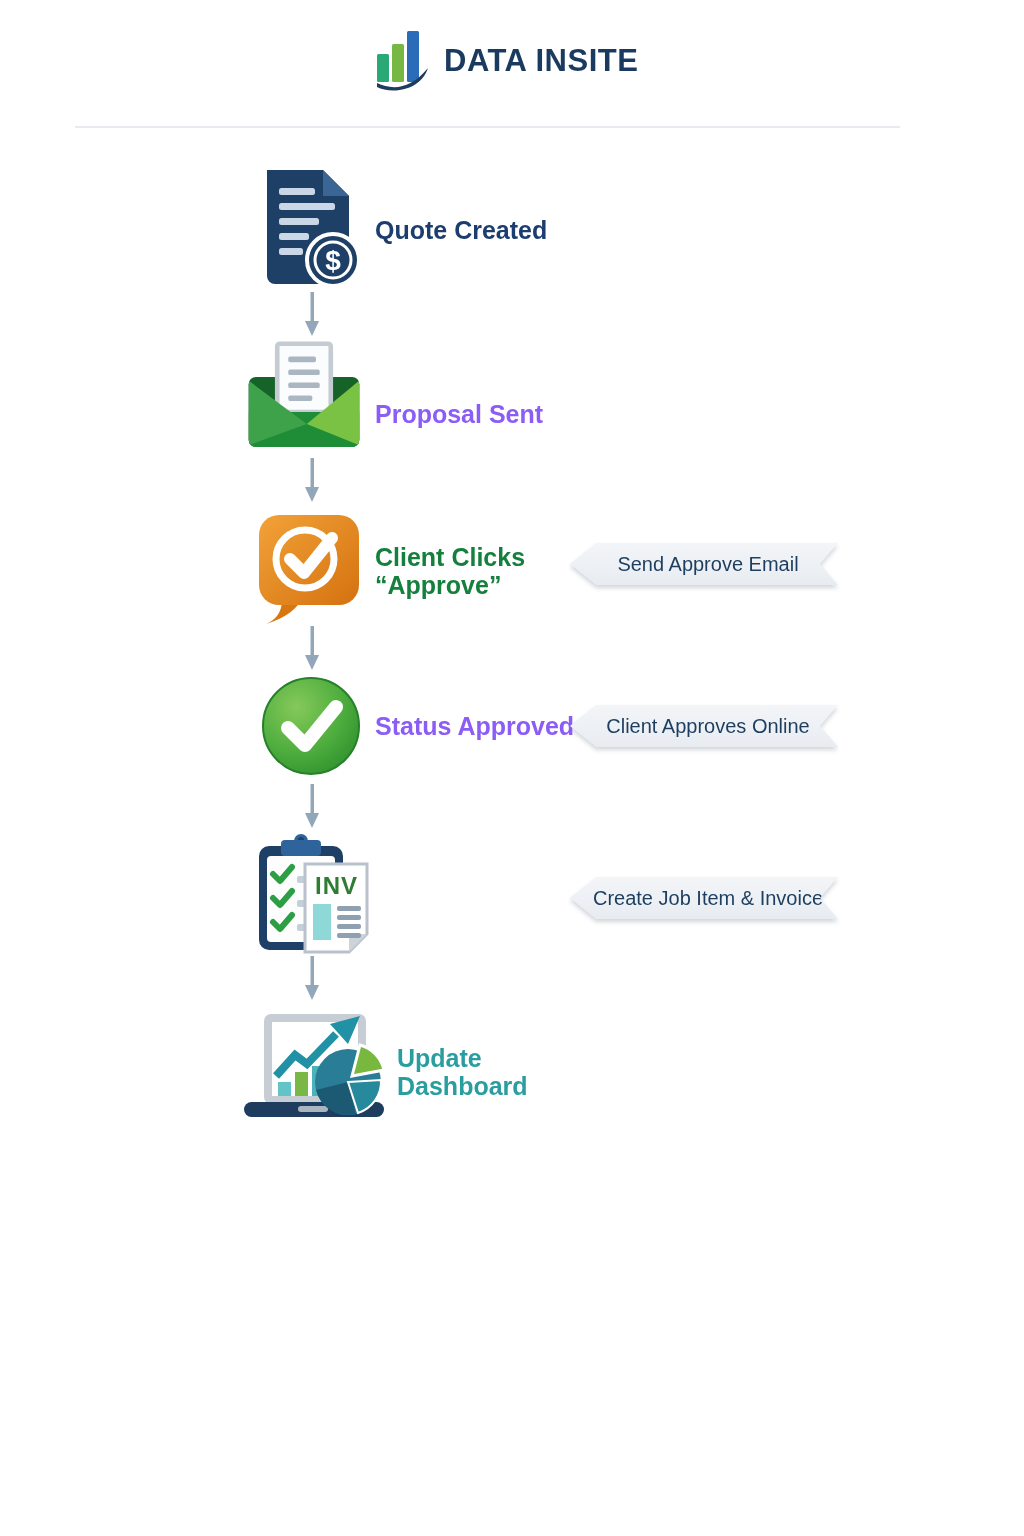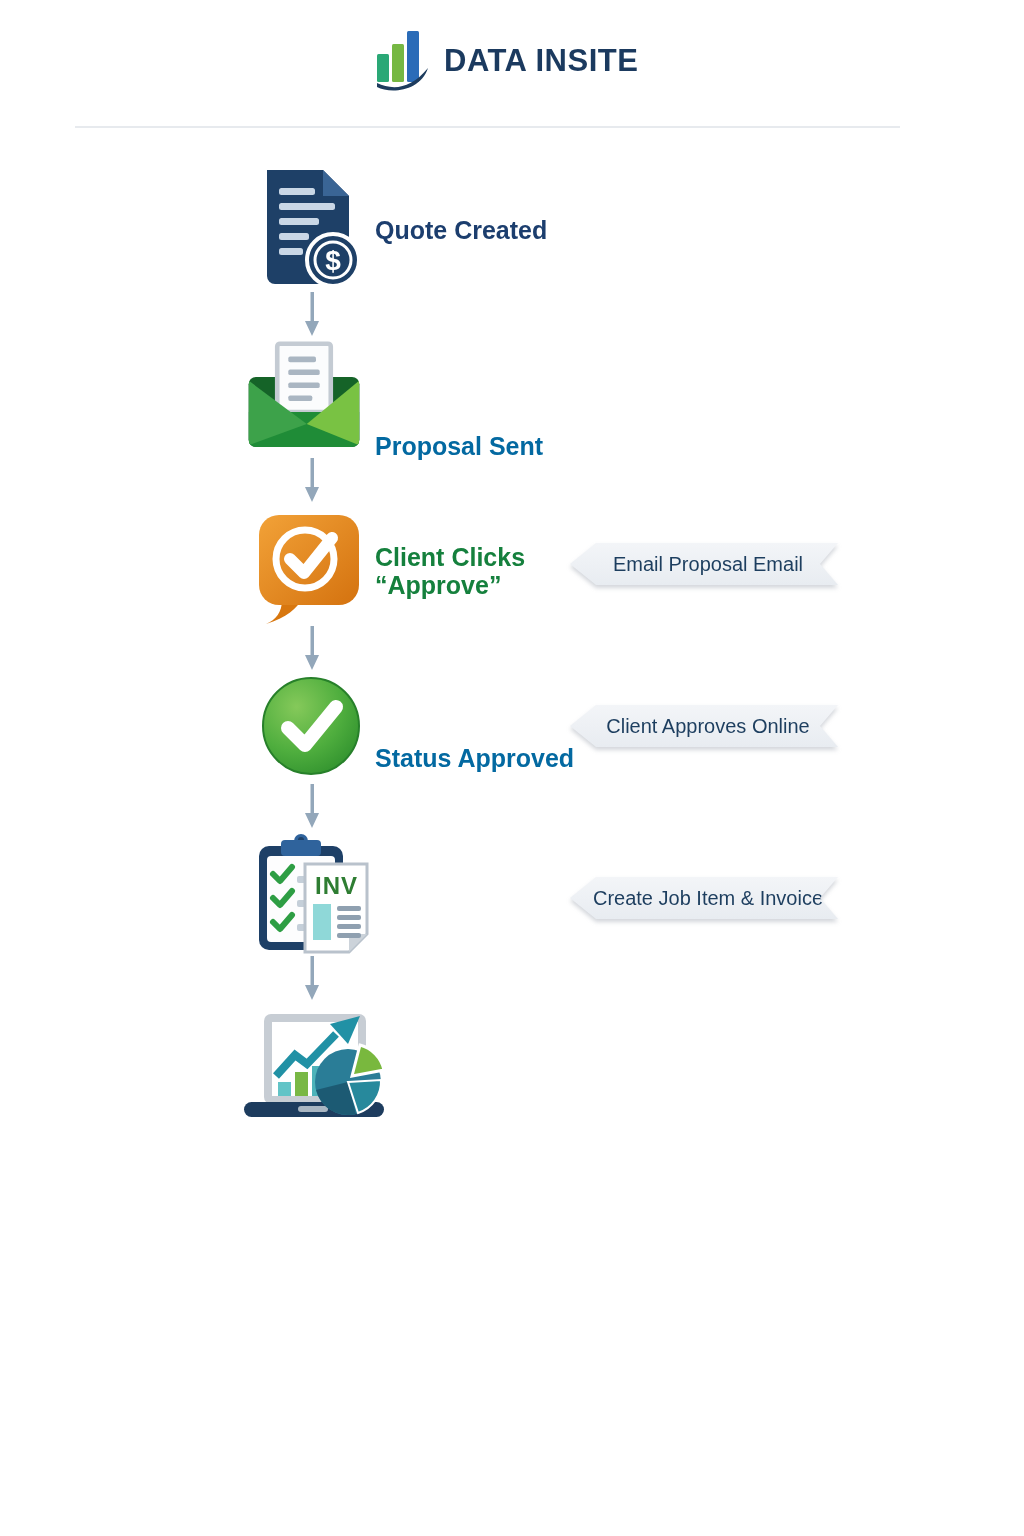--- a/index.html
+++ b/index.html
@@ -10,21 +10,21 @@
   
   .logo-row { position:absolute; left:376px; top:30px; display:flex; align-items:center; gap:10px; }
   .logo-text { font-size:31px; font-weight:bold; color:#1b3a5f; letter-spacing:.5px; }
 
   .divider { position:absolute; left:75px; top:126px; width:876px; height:2px; background:#e7eaee; }
 
   
   .icon-box { position:absolute; }
   .step-label { position:absolute; font-weight:bold; font-size:25px; line-height:28px; }
   .c-navy  { color:#1c3e6e; }
-  .c-green { color:#0369a1;margin-top:32px; }
+  .c-green { color:#8b5cf6; }
   .c-orange{ color:#15803d; }
   .c-teal  { color:#2a9da0; }
 
   
   .flow-arrow { position:absolute; width:20px; height:46px; }
 
   
   .banner-wrap { position:absolute; width:268px; height:42px;
     filter:drop-shadow(0 3px 2px rgba(96,108,124,.28)); }
   .banner { width:100%; height:100%;
@@ -114,21 +114,21 @@
       <rect x="3" y="3" width="100" height="90" rx="20" fill="url(#og)"></rect>
       <circle cx="49" cy="47" r="29" fill="none" stroke="#ffffff" stroke-width="7"></circle>
       <path d="M34,47 L48,61 L76,26" fill="none" stroke="#ffffff" stroke-width="12" stroke-linecap="round" stroke-linejoin="round"></path>
     </svg>
   </div>
   <div class="step-label c-orange" style="left:375px; top:543px;">
     <div>Client Clicks</div>
     <div>“Approve”</div>
   </div>
   <div class="banner-wrap" style="left:570px; top:543px;">
-    <div class="banner">Email Proposal Email</div>
+    <div class="banner">Send Approve Email</div>
   </div>
 
   <svg class="flow-arrow" style="left:302px; top:626px;" viewBox="0 0 20 46">
     <rect x="8.5" y="0" width="3.5" height="31" fill="#93a7ba"></rect>
     <polygon points="3,29 17,29 10,44" fill="#93a7ba"></polygon>
   </svg>
 
   <div class="icon-box" style="left:260px; top:675px;">
     <svg width="102" height="102" viewBox="0 0 102 102">
       <defs>
@@ -196,14 +196,18 @@
       <rect x="57" y="62" width="13" height="24" fill="#79b845"></rect>
       <rect x="74" y="56" width="13" height="30" fill="#4db3ba"></rect>
       <rect x="6" y="92" width="140" height="15" rx="7.5" fill="#1d3c5e"></rect>
       <rect x="60" y="96" width="30" height="6" rx="3" fill="#a9b6c2"></rect>
       <circle cx="110" cy="72" r="33" fill="#2a7d97"></circle>
       <path d="M110,72 L78,80 A33,33 0 0 0 118,104 Z" fill="#1c5a73"></path>
       <path d="M110,72 L143,70 A33,33 0 0 1 120,103 Z" fill="#27899c" stroke="#ffffff" stroke-width="2"></path>
       <path d="M114,66 L122,35 A33,33 0 0 1 146,60 Z" fill="#79b83e" stroke="#ffffff" stroke-width="3"></path>
     </svg>
   </div>
+  <div class="step-label c-teal" style="left:397px; top:1044px;">
+    <div>Update</div>
+    <div>Dashboard</div>
+  </div>
 
 </div>
 
 </body></html>

